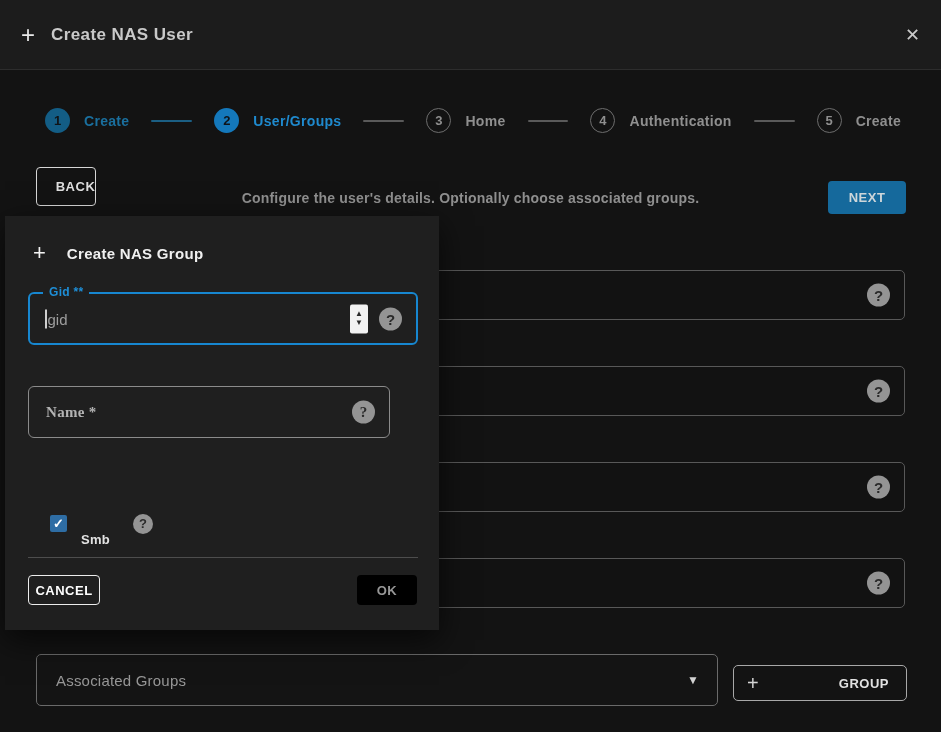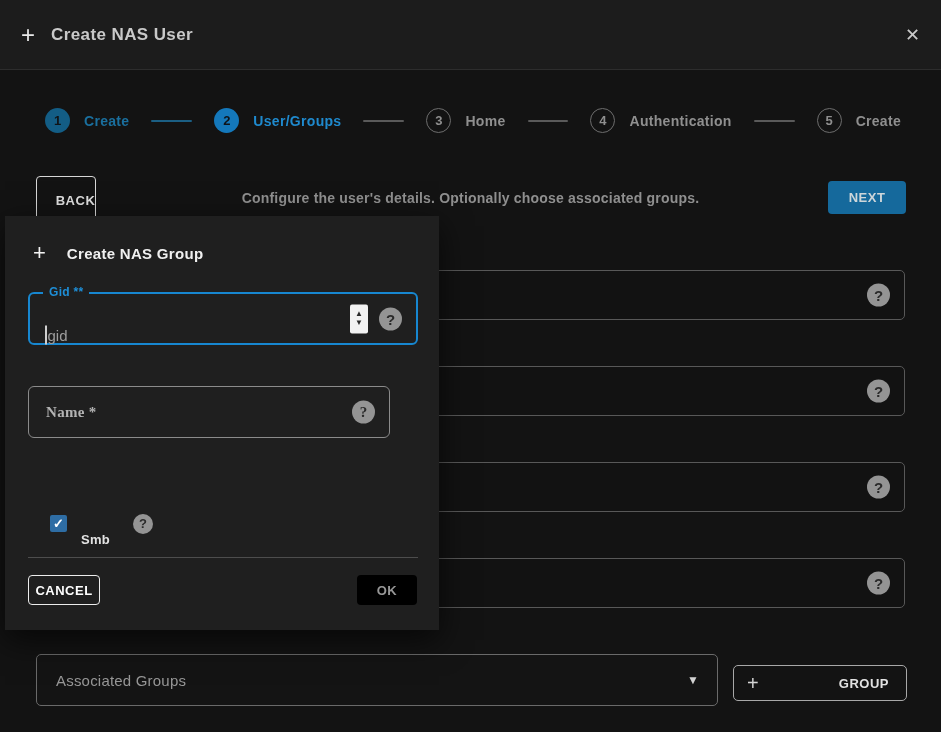--- a/index.html
+++ b/index.html
@@ -40,21 +40,21 @@
   .step.pending .step-circle   { background:transparent; border:1.5px solid #6d6d6d; color:#8f8f8f; }
   .step.pending .step-label    { color:#8f8f8f;text-align:center; }
   .step-label { font-size:14px; font-weight:700; letter-spacing:.3px; }
   .connector { flex:1; height:2px; background:#5a5a5a; margin:0 22px; border-radius:1px; }
   .connector.done { background:#1b5f84; }
 
   
   .btn { border-radius:4px; font-weight:700; letter-spacing:.5px; cursor:pointer;
          display:flex; align-items:center; justify-content:center; }
   .back-btn {
-    position:absolute; top:176px; left:36px; width:60px; height:48px;
+    position:absolute; top:167px; left:36px; width:60px; height:39px;
     background:transparent; border:1px solid #d6d6d6; color:#dedede; font-size:13px;padding-left:19px;
   }
   .toolbar-msg {
     position:absolute; top:190px; left:0; right:0; text-align:center;
     font-size:14px; font-weight:700; color:#8f8f8f; letter-spacing:.2px;
   }
   .next-btn {
     position:absolute; top:181px; right:35px; width:78px; height:33px;
     background:#15699c; border:none; color:#cdd6da; font-size:13px;
   }
@@ -99,21 +99,21 @@
 
   .gid-field {
     position:absolute; left:23px; top:76px; width:390px; height:53px;
     border:2px solid #1787d0; border-radius:6px; background:#1f1f1f;
   }
   .gid-label {
     position:absolute; top:-9px; left:13px; background:#1f1f1f;
     padding:0 6px; font-size:12px; font-weight:700; color:#1e8fd8; letter-spacing:.3px;
   }
   .gid-value-wrap { position:absolute; left:15px; top:50%; transform:translateY(-50%);
-    display:flex; align-items:center;margin-top:16px; }
+    display:flex; align-items:center; }
   .text-cursor { width:1.5px; height:19px; background:#cfcfcf; margin-right:1px; }
   .gid-placeholder { font-size:15px; color:#9e9e9e; }
   .spinner {
     position:absolute; right:48px; top:50%; transform:translateY(-50%);
     width:18px; height:29px; background:#f2f2f2; border-radius:2px;
     display:flex; flex-direction:column; align-items:center; justify-content:center;
     cursor:pointer;
   }
   .spin-up,.spin-down { font-size:8px; color:#2a2a2a; line-height:1.1; }
 

